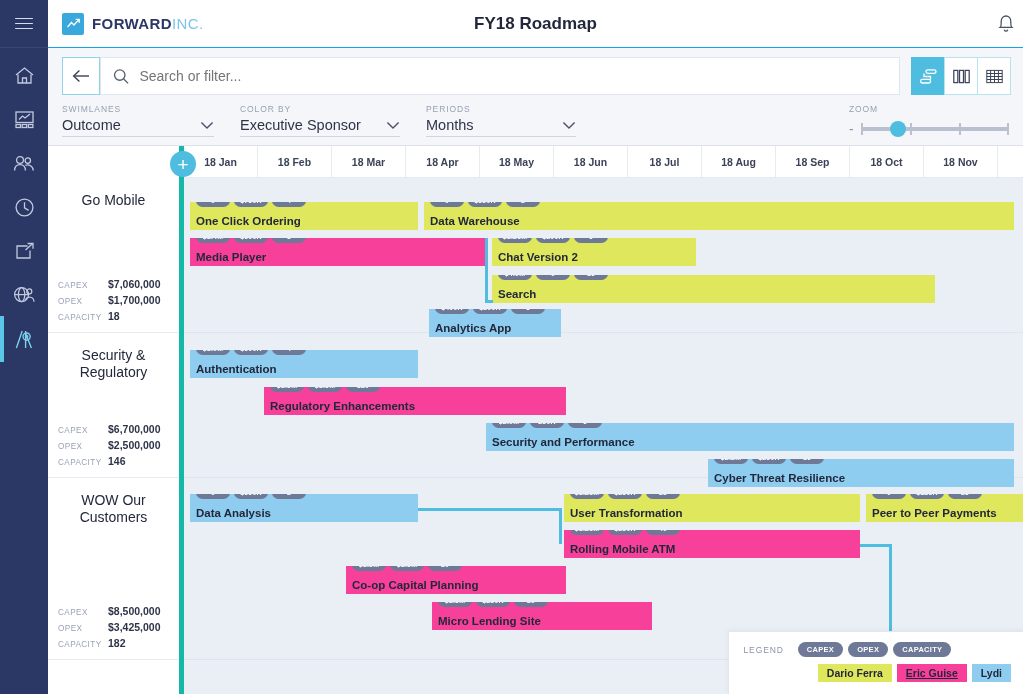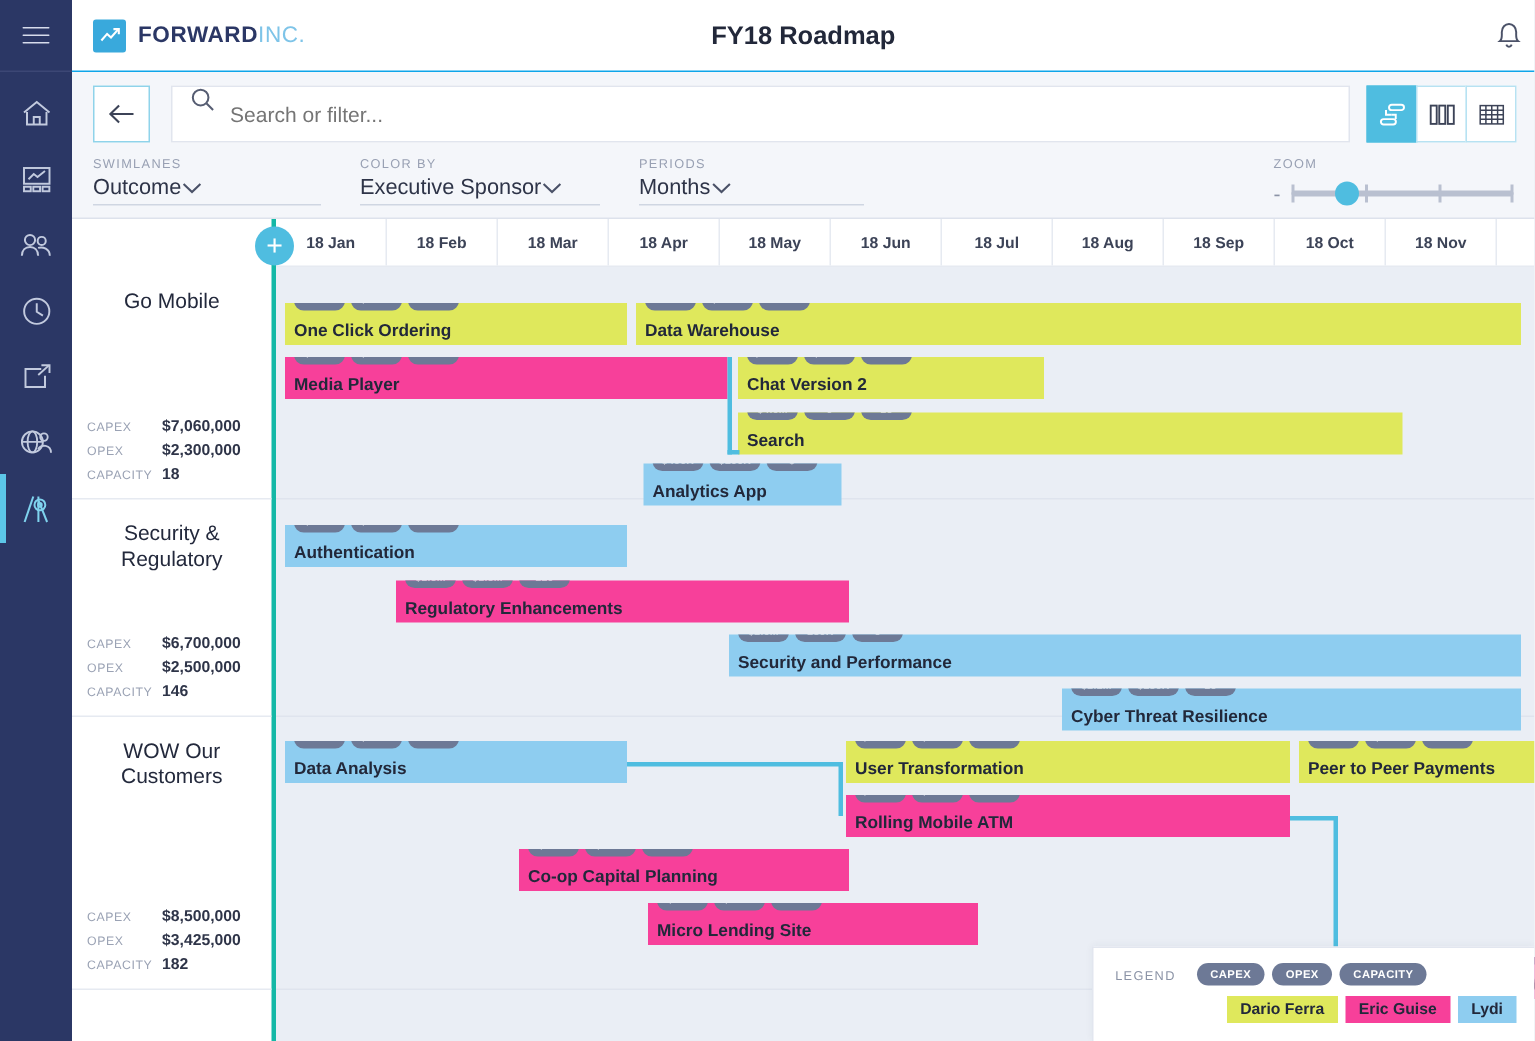--- a/index.html
+++ b/index.html
@@ -62,59 +62,59 @@
   .controlbar {
     background: #f4f6fa; border-bottom: 1px solid #dde2ec;
     flex: 0 0 98px; position: relative; padding: 9px 12px 0 14px;
   }
   .ctl-row1 { display: flex; align-items: center; }
   .back-btn {
     width: 38px; height: 38px; background: #ffffff; border: 1px solid #8fd3ea;
     display: flex; align-items: center; justify-content: center; flex: 0 0 38px;
   }
   .search-box {
-    margin-left: 14px; height: 38px; background: #ffffff; border: 1px solid #e1e5ee;
-    display: flex; padding: 0 12px; flex: 1 1 auto; min-width: 0;
+    margin-left: 0; height: 38px; background: #ffffff; border: 1px solid #e1e5ee;
+    display: flex; align-items: center; padding: 0 12px; flex: 1 1 auto; min-width: 0;
   }
   .search-input {
     border: 0; outline: 0; font-size: 14px; color: #98a0b3; margin-left: 10px;
     font-family: "Liberation Sans", sans-serif; background: transparent; width: 100%;
   }
   .viewtoggle { display: flex; margin-left: 12px; flex: 0 0 auto; }
   .vt-btn {
     width: 34px; height: 38px; border: 1px solid #b7e2f2; background: #ffffff;
     display: flex; align-items: center; justify-content: center; margin-left: -1px;
   }
   .vt-btn.active { background: #4fbde0; border-color: #4fbde0; }
 
   .ctl-row2 { display: flex; align-items: flex-end; margin-top: 9px; position: relative; }
   .selector { margin-right: 26px; }
   .sel-label { font-size: 8.5px; letter-spacing: .9px; color: #98a0b3; text-transform: uppercase; }
   .sel-field {
-    display: flex; align-items: center; 
+    display: flex; align-items: center; justify-content: space-between;
     border-bottom: 1px solid #cfd6e2; padding-bottom: 3px; margin-top: 3px;
   }
   .sel-value { font-size: 14.5px; color: #2e3448; }
   .sel-w1 { width: 152px; } .sel-w2 { width: 160px; } .sel-w3 { width: 150px; }
   .zoomwrap { position: absolute; right: 2px; bottom: 1px; width: 160px; }
   .zoom-label { font-size: 8.5px; letter-spacing: .9px; color: #98a0b3; text-transform: uppercase; }
   .zoom-row { display: flex; align-items: center; margin-top: 8px; }
   .zoom-minus { font-size: 14px; color: #8b93a6; margin-right: 7px; line-height: 8px; }
   .zoom-track { position: relative; flex: 1 1 auto; height: 14px; }
   .zoom-bar { position: absolute; top: 5px; left: 0; right: 0; height: 4px; background: #b9c0d0; border-radius: 2px; }
   .zoom-tick { position: absolute; top: 1px; width: 2px; height: 12px; background: #b9c0d0; }
   .zoom-thumb {
     position: absolute; top: -1px; width: 16px; height: 16px; border-radius: 50%;
     background: #4fbde0; transform: translateX(-50%);
   }
 
   
   .board { flex: 1 1 auto; display: flex; min-height: 0; position: relative; background: #ffffff; }
   .lanecol {
-    width: 136px; flex: 0 0 136px; background: #ffffff; border-right: 3px solid #14b8a6;
+    width: 136px; flex: 0 0 136px; background: #ffffff; border-right: 5px solid #14b8a6;
     padding-top: 32px; position: relative; z-index: 5;
   }
   .lane-card {
     border-bottom: 1px solid #e6eaf1; display: flex; flex-direction: column;
     justify-content: space-between; padding: 14px 10px 10px 10px;
   }
   .lane-title { font-size: 14px; color: #23293c; text-align: center; line-height: 17px; }
   .lane-stats { font-size: 9px; }
   .lane-stat { display: flex; align-items: baseline; margin-top: 4px; }
   .lane-stat .k { color: #9aa2b4; text-transform: uppercase; letter-spacing: .4px; width: 50px; flex: 0 0 50px; font-size: 8.2px; }
@@ -348,21 +348,21 @@
       <div class="lanecol" id="lane-col">
           <div class="lane-card" style="height: 155px;">
             <div class="lane-title">Go Mobile</div>
             <div class="lane-stats">
               <div class="lane-stat">
                 <span class="k">CAPEX</span>
                 <span class="v">$7,060,000</span>
               </div>
               <div class="lane-stat">
                 <span class="k">OPEX</span>
-                <span class="v">$2,300,000</span>
+                <span class="v">$1,700,000</span>
               </div>
               <div class="lane-stat">
                 <span class="k">CAPACITY</span>
                 <span class="v">18</span>
               </div>
             </div>
           </div>
           <div class="lane-card" style="height: 145px;">
             <div class="lane-title">Security &amp; Regulatory</div>
             <div class="lane-stats">
@@ -520,21 +520,21 @@
       <div class="legend">
         <div class="legend-title">LEGEND</div>
         <div>
           <div class="legend-badges" id="legend-badges">
               <span class="legend-badge">CAPEX</span>
               <span class="legend-badge">OPEX</span>
               <span class="legend-badge">CAPACITY</span>
             </div>
           <div class="legend-people" id="legend-people">
               <span class="legend-person" style="background: rgb(223, 232, 92);">Dario Ferra</span>
-              <span class="legend-person" style="background: rgb(247, 64, 154);">Eric Guise</span>
+              <span class="legend-person" style="background: rgb(247, 64, 154); text-decoration: underline;">Eric Guise</span>
               <span class="legend-person" style="background: rgb(142, 205, 240);">Lydi</span>
             </div>
         </div>
       </div>
 
     </div>
   </div>
 </div>
 
 </body></html>

